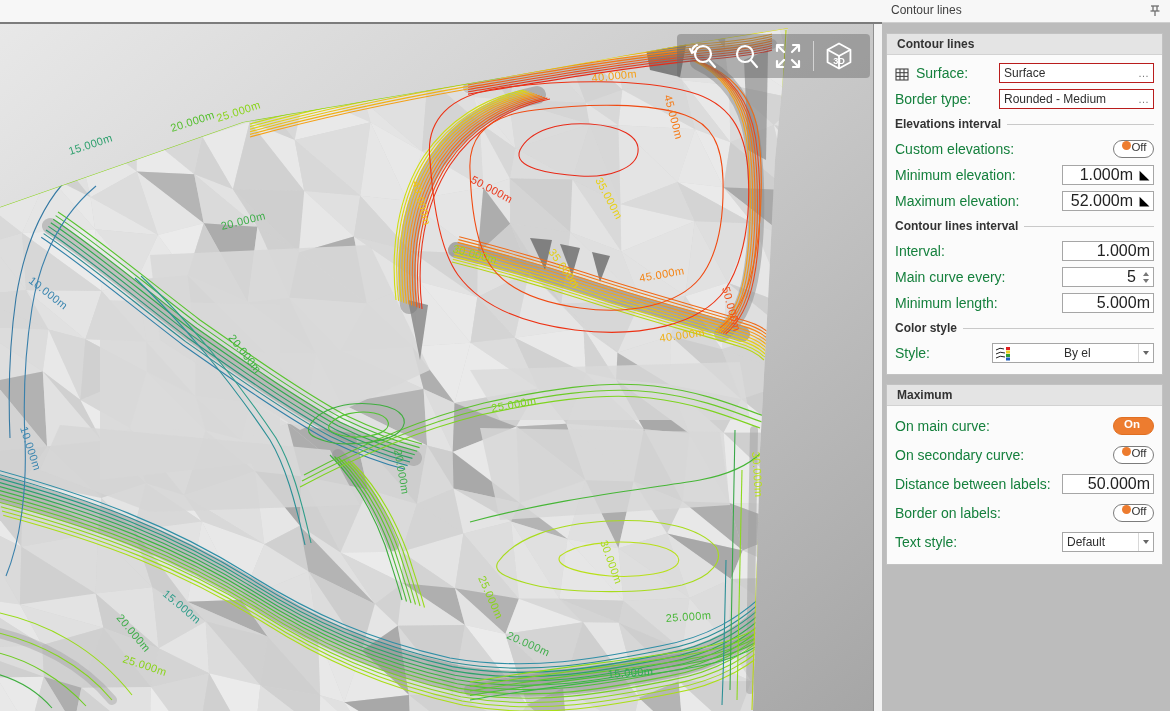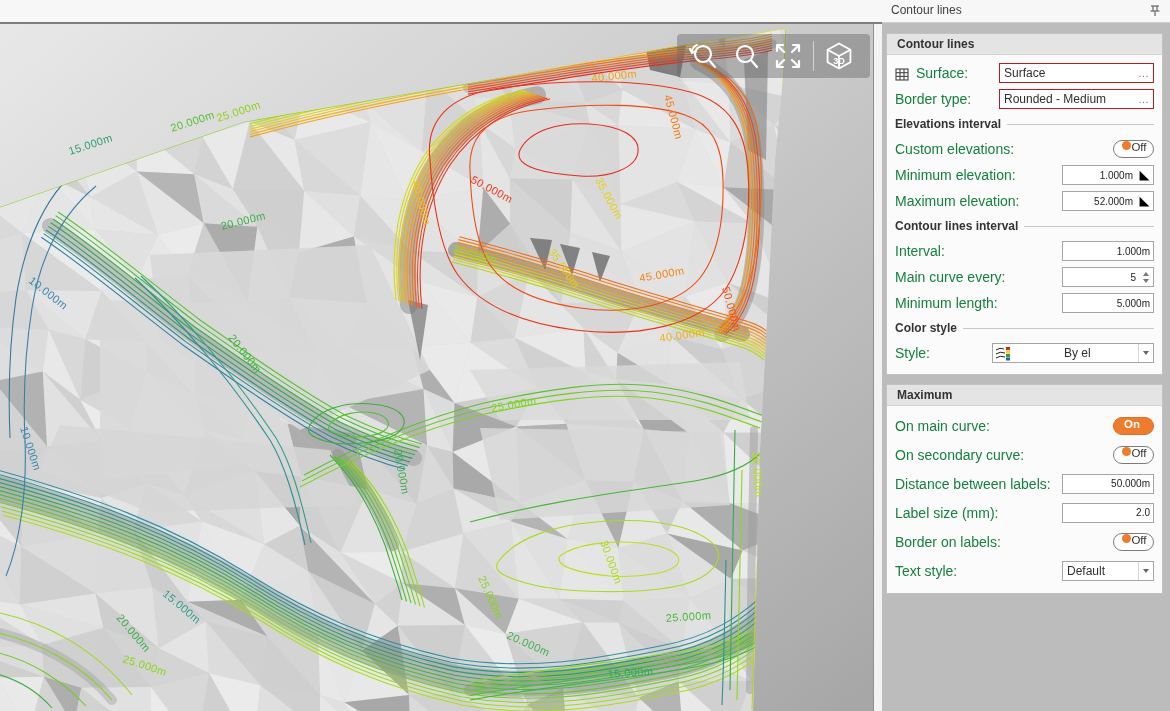--- a/index.html
+++ b/index.html
@@ -37,21 +37,21 @@
   .lbl { flex:1; font-size:14px; color:#15803d; }
   .subhdr { display:flex; align-items:center; height:24px; font-size:12px; font-weight:bold; color:#333; }
   .subhdr::after { content:""; flex:1; height:1px; background:#c9c9c9; margin-left:6px; }
   .ficon { width:16px; height:13px; margin-right:5px; }
 
   .browse { width:155px; height:20px; border:1px solid #b91c1c; background:#fff; display:flex; align-items:center; }
   .bval { flex:1; font-size:12px; color:#2e2e2e; padding-left:4px; white-space:nowrap; overflow:hidden; }
   .bell { width:18px; text-align:center; color:#777; font-size:11px; cursor:pointer; letter-spacing:1px; }
 
   .num { width:92px; height:20px; border:1px solid #a6a6a6; background:#fff; display:flex; align-items:center; }
-  .num input { border:0; outline:none; flex:1; min-width:0; text-align:right; font-size:10px; color:#222;
+  .num input { border:0; outline:none; flex:1; min-width:0; text-align:right; font-size:16px; color:#222;
     padding:0 3px; font-family:"Liberation Sans", sans-serif; background:transparent; }
   .pick { width:17px; text-align:center; font-size:13px; line-height:18px; color:#000; cursor:pointer; }
   .spin { width:14px; height:18px; display:flex; flex-direction:column; align-items:center; justify-content:center; cursor:pointer; }
   .spin i { display:block; width:0; height:0; border-left:3.5px solid transparent; border-right:3.5px solid transparent; margin:1.5px 0; }
   .spin .up { border-bottom:4px solid #777; }
   .spin .dn { border-top:4px solid #777; }
 
   .toggle { width:41px; height:18px; border-radius:10px; border:1px solid #7c7c7c; background:#fff;
     display:flex; align-items:flex-start; font-size:11.5px; color:#333; cursor:pointer; }
   .toggle .dot { width:9px; height:9px; border-radius:50%; background:#ED7C2F; margin-left:8px; }
@@ -1020,26 +1020,20 @@
           </div>
         </div>
 
         <div class="row row2">
           <span class="lbl">Distance between labels:</span>
           <div class="num">
             <input value="50.000m" style="">
           </div>
         </div>
 
-        <div class="row row2">
-          <span class="lbl">Label size (mm):</span>
-          <div class="num">
-            <input value="2.0" style="">
-          </div>
-        </div>
 
         <div class="row row2">
           <span class="lbl">Border on labels:</span>
           <div class="toggle">
             <span class="dot"></span>
             <span class="st">Off</span>
           </div>
         </div>
 
         <div class="row row2">

